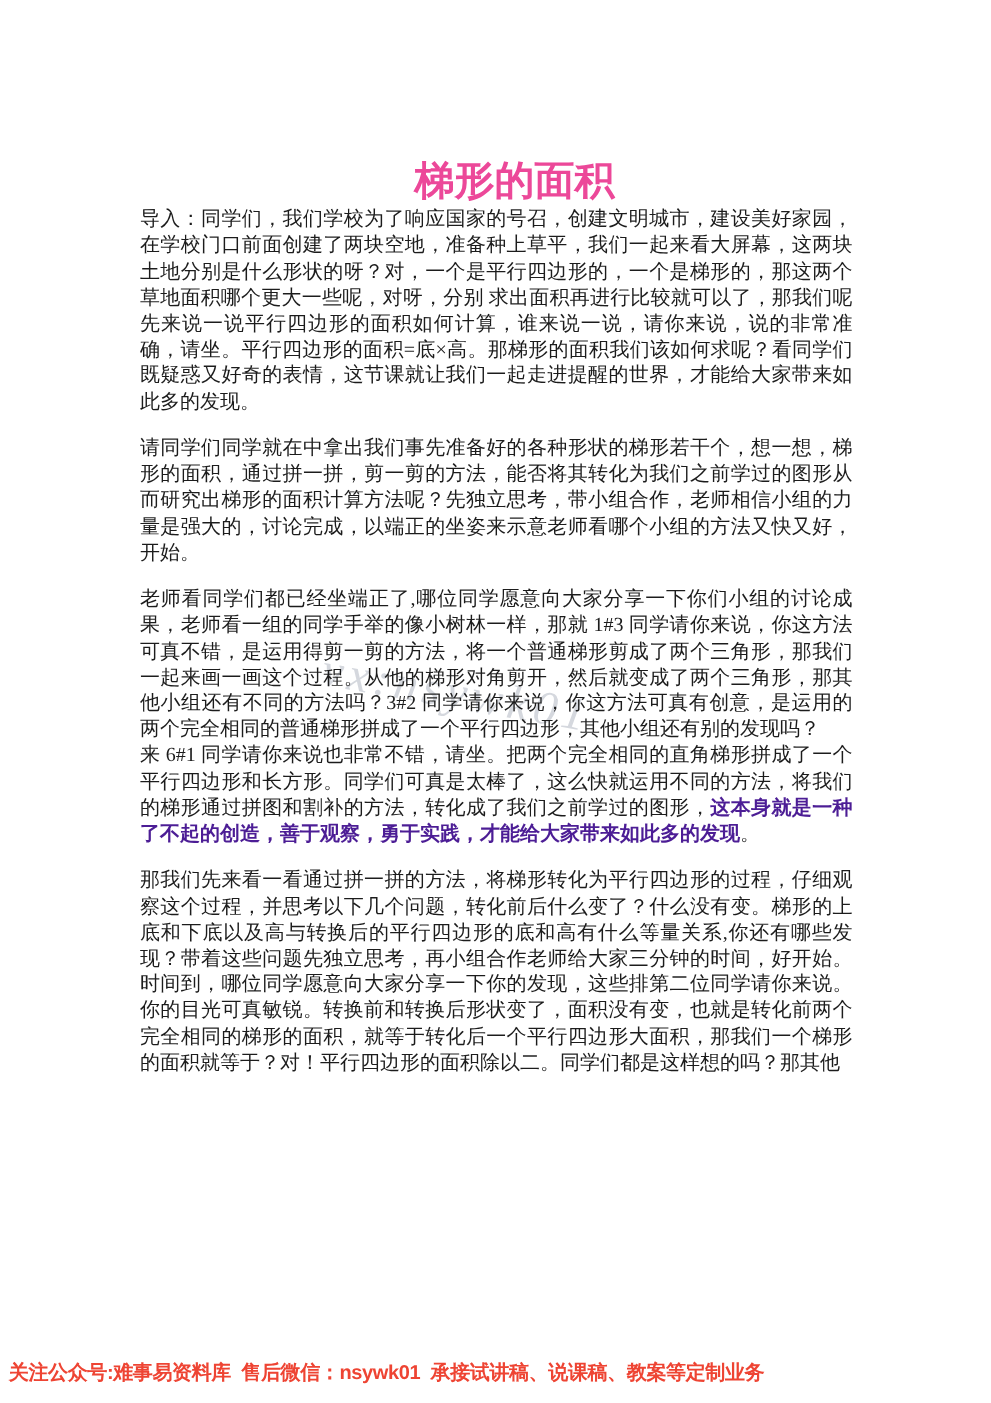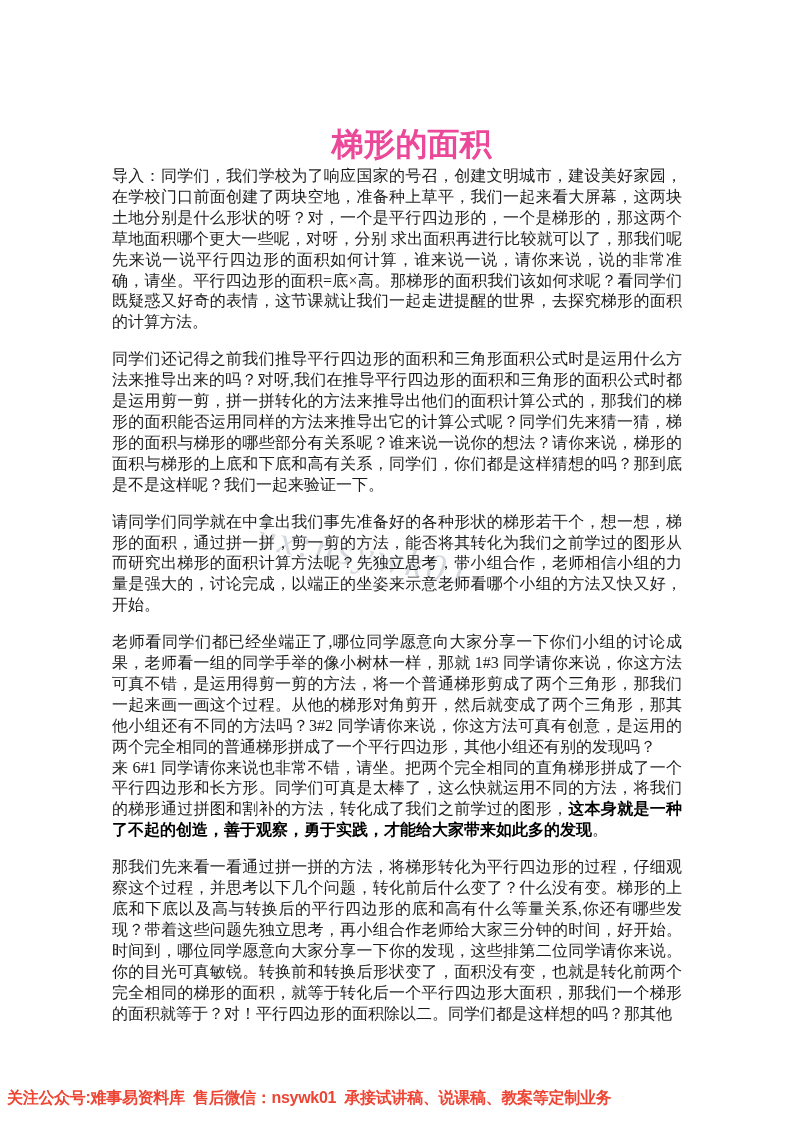--- a/index.html
+++ b/index.html
@@ -29,21 +29,21 @@
     top: 166px;
     left: 112px;
     width: 570px;
     font-size: 16px;
     line-height: 20.9px;
     text-align: justify;
     z-index: 2;
   }
   .body-text p { margin: 0 0 16px 0; }
   .red-bold {
-    color: #000000;
+    color: #4c1d95;
     font-weight: bold;
   }
   .watermark {
     position: absolute;
     top: 514px;
     left: 262px;
     font-size: 38px;
     font-style: italic;
     letter-spacing: 4px;
     color: rgba(150, 158, 172, 0.40);
@@ -71,23 +71,22 @@
 <body>
 
 <div class="page">
 
   <div class="watermark">vx:nsywk01</div>
 
   <h1 class="doc-title">梯形的面积</h1>
 
   <div class="body-text">
 
-    <p>导入：同学们，我们学校为了响应国家的号召，创建文明城市，建设美好家园，在学校门口前面创建了两块空地，准备种上草平，我们一起来看大屏幕，这两块土地分别是什么形状的呀？对，一个是平行四边形的，一个是梯形的，那这两个草地面积哪个更大一些呢，对呀，分别 求出面积再进行比较就可以了，那我们呢先来说一说平行四边形的面积如何计算，谁来说一说，请你来说，说的非常准确，请坐。平行四边形的面积=底×高。那梯形的面积我们该如何求呢？看同学们既疑惑又好奇的表情，这节课就让我们一起走进提醒的世界，去探究梯形的面积的计算方法。</p>
+    <p>导入：同学们，我们学校为了响应国家的号召，创建文明城市，建设美好家园，在学校门口前面创建了两块空地，准备种上草平，我们一起来看大屏幕，这两块土地分别是什么形状的呀？对，一个是平行四边形的，一个是梯形的，那这两个草地面积哪个更大一些呢，对呀，分别 求出面积再进行比较就可以了，那我们呢先来说一说平行四边形的面积如何计算，谁来说一说，请你来说，说的非常准确，请坐。平行四边形的面积=底×高。那梯形的面积我们该如何求呢？看同学们既疑惑又好奇的表情，这节课就让我们一起走进提醒的世界，才能给大家带来如此多的发现。</p>
 
-    <p>同学们还记得之前我们推导平行四边形的面积和三角形面积公式时是运用什么方法来推导出来的吗？对呀,我们在推导平行四边形的面积和三角形的面积公式时都是运用剪一剪，拼一拼转化的方法来推导出他们的面积计算公式的，那我们的梯形的面积能否运用同样的方法来推导出它的计算公式呢？同学们先来猜一猜，梯形的面积与梯形的哪些部分有关系呢？谁来说一说你的想法？请你来说，梯形的面积与梯形的上底和下底和高有关系，同学们，你们都是这样猜想的吗？那到底是不是这样呢？我们一起来验证一下。</p>
 
     <p>请同学们同学就在中拿出我们事先准备好的各种形状的梯形若干个，想一想，梯形的面积，通过拼一拼，剪一剪的方法，能否将其转化为我们之前学过的图形从而研究出梯形的面积计算方法呢？先独立思考，带小组合作，老师相信小组的力量是强大的，讨论完成，以端正的坐姿来示意老师看哪个小组的方法又快又好，开始。</p>
 
     <p><span>老师看同学们都已经坐端正了,哪位同学愿意向大家分享一下你们小组的讨论成果，老师看一组的同学手举的像小树林一样，那就 1#3 同学请你来说，你这方法可真不错，是运用得剪一剪的方法，将一个普通梯形剪成了两个三角形，那我们一起来画一画这个过程。从他的梯形对角剪开，然后就变成了两个三角形，那其他小组还有不同的方法吗？3#2 同学请你来说，你这方法可真有创意，是运用的两个完全相同的普通梯形拼成了一个平行四边形，其他小组还有别的发现吗？</span><br><span>来 6#1 同学请你来说也非常不错，请坐。把两个完全相同的直角梯形拼成了一个平行四边形和长方形。同学们可真是太棒了，这么快就运用不同的方法，将我们的梯形通过拼图和割补的方法，转化成了我们之前学过的图形，</span><span class="red-bold">这本身就是一种了不起的创造，善于观察，勇于实践，才能给大家带来如此多的发现</span><span>。</span></p>
 
     <p>那我们先来看一看通过拼一拼的方法，将梯形转化为平行四边形的过程，仔细观察这个过程，并思考以下几个问题，转化前后什么变了？什么没有变。梯形的上底和下底以及高与转换后的平行四边形的底和高有什么等量关系,你还有哪些发现？带着这些问题先独立思考，再小组合作老师给大家三分钟的时间，好开始。时间到，哪位同学愿意向大家分享一下你的发现，这些排第二位同学请你来说。你的目光可真敏锐。转换前和转换后形状变了，面积没有变，也就是转化前两个完全相同的梯形的面积，就等于转化后一个平行四边形大面积，那我们一个梯形的面积就等于？对！平行四边形的面积除以二。同学们都是这样想的吗？那其他</p>
 
   </div>
 
   <div class="footer-banner">关注公众号:难事易资料库  售后微信：nsywk01  承接试讲稿、说课稿、教案等定制业务</div>

